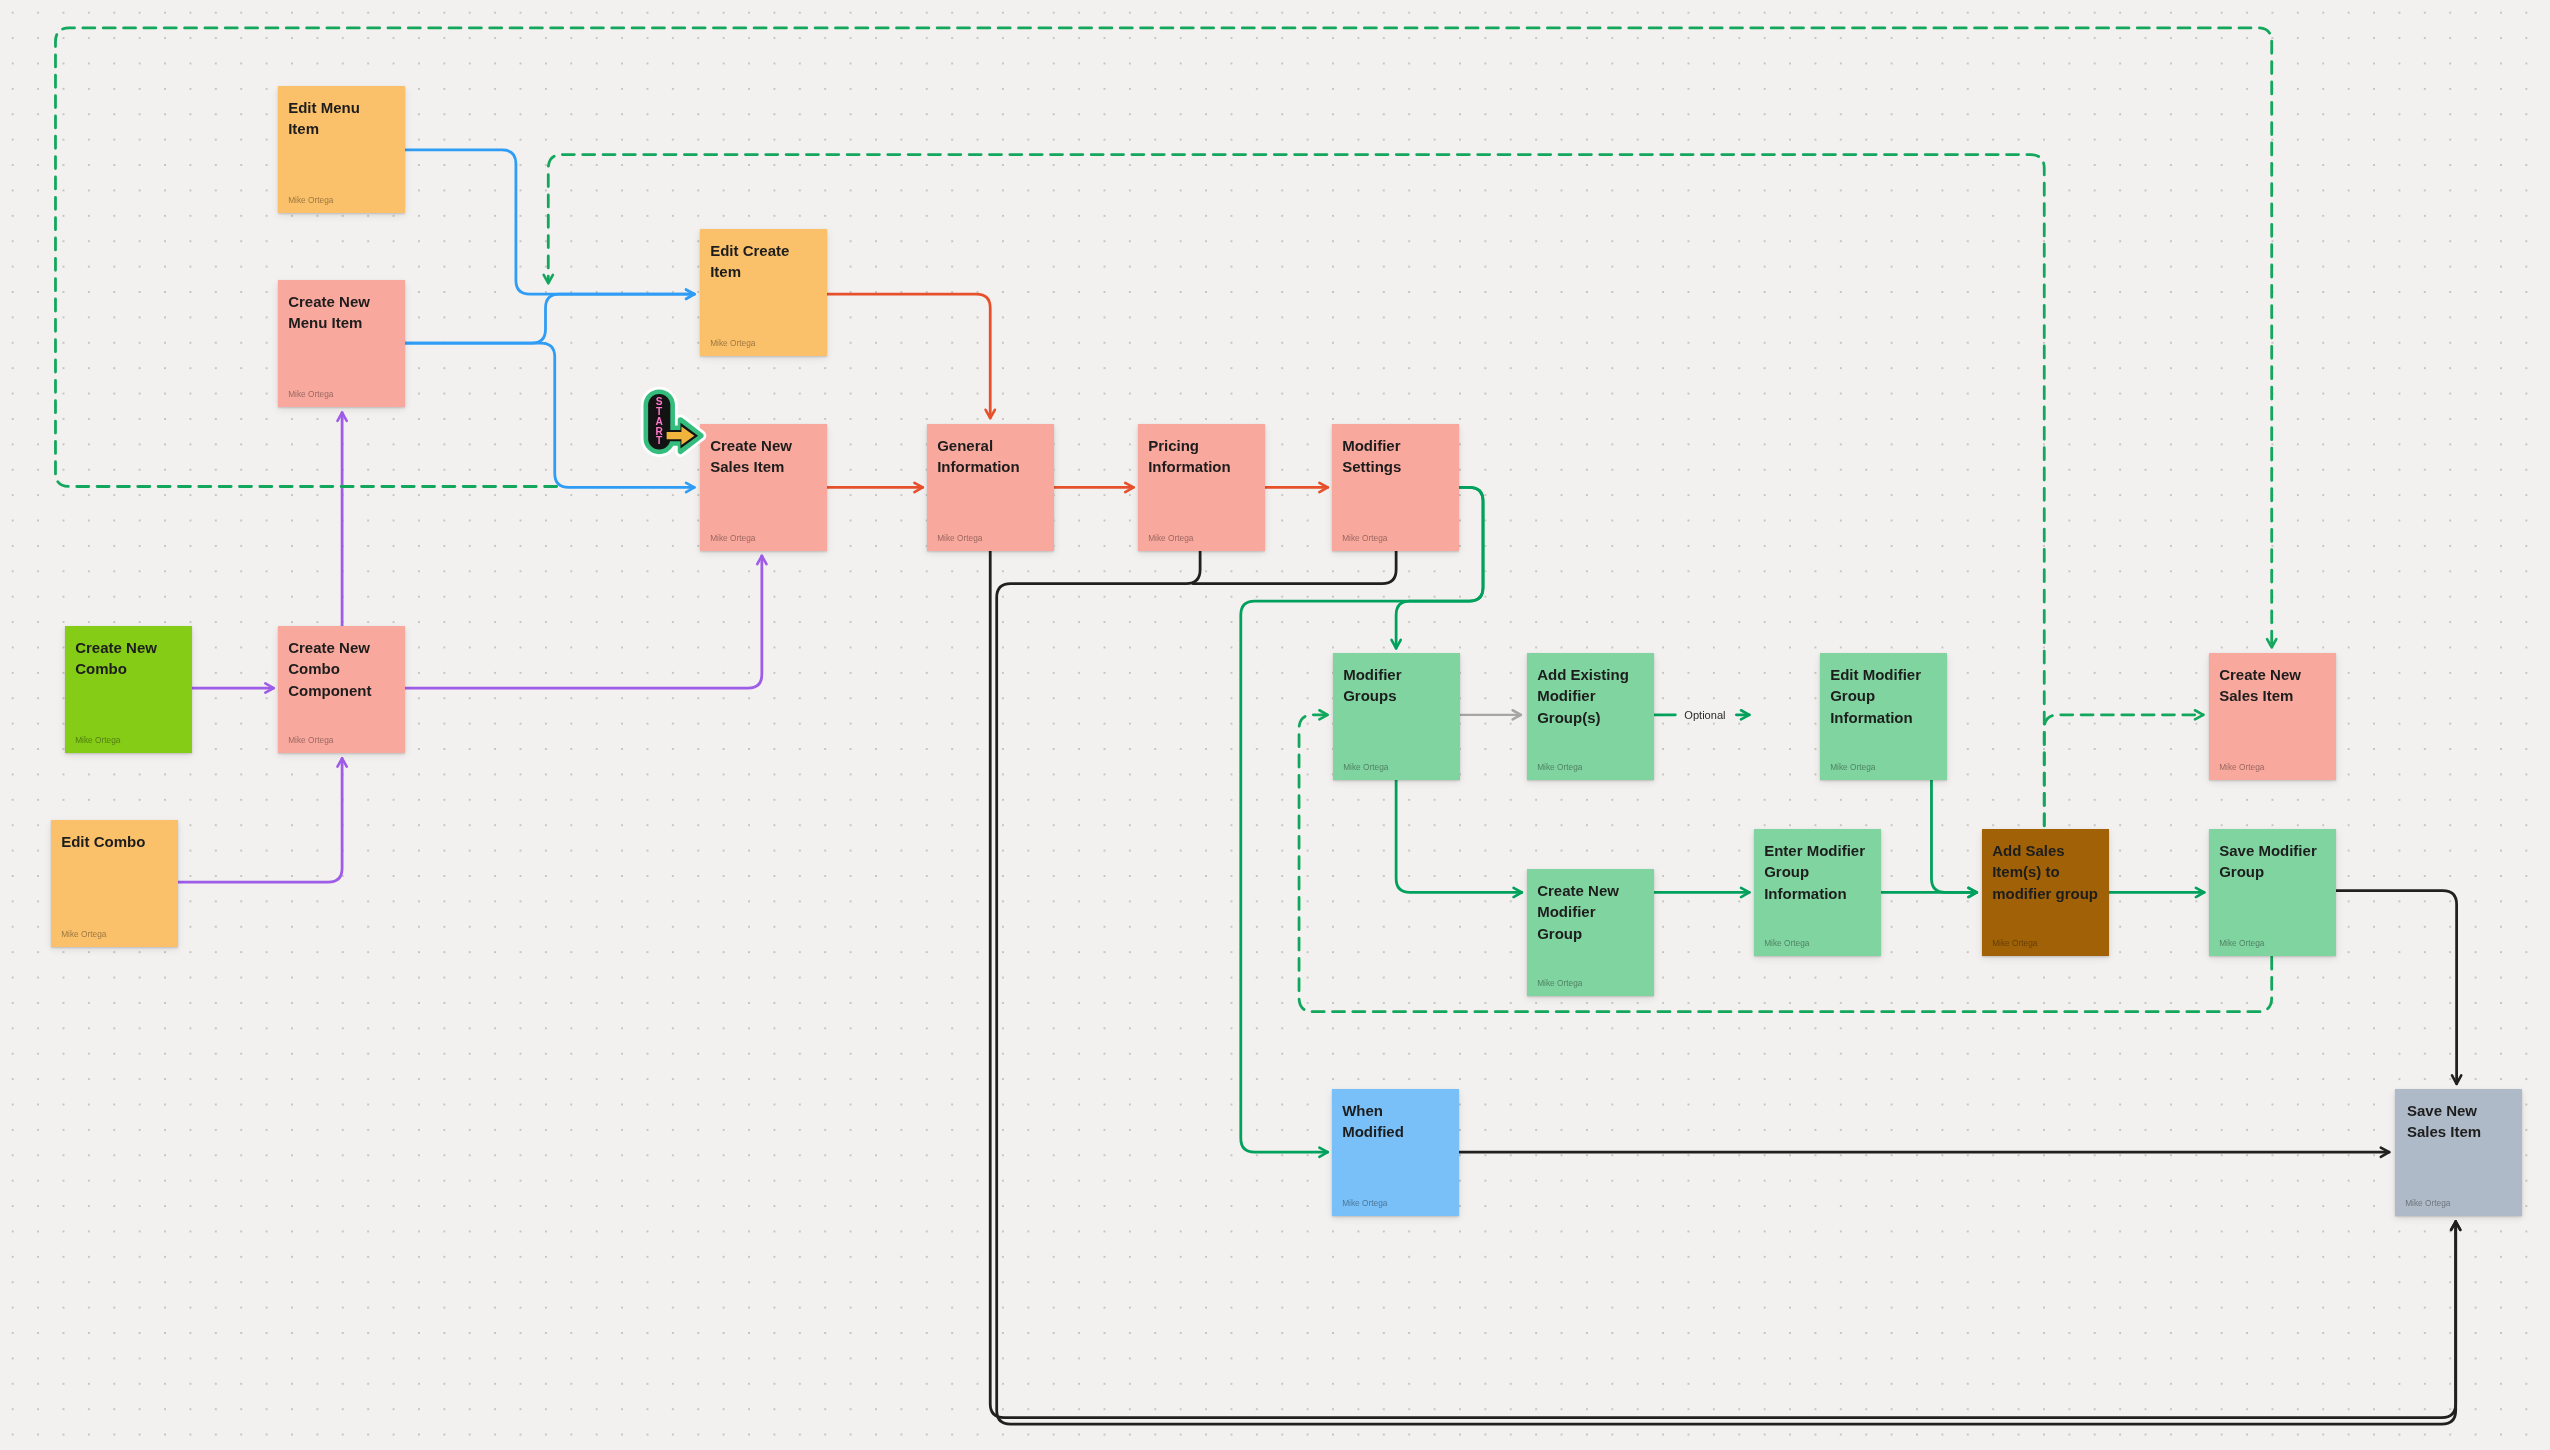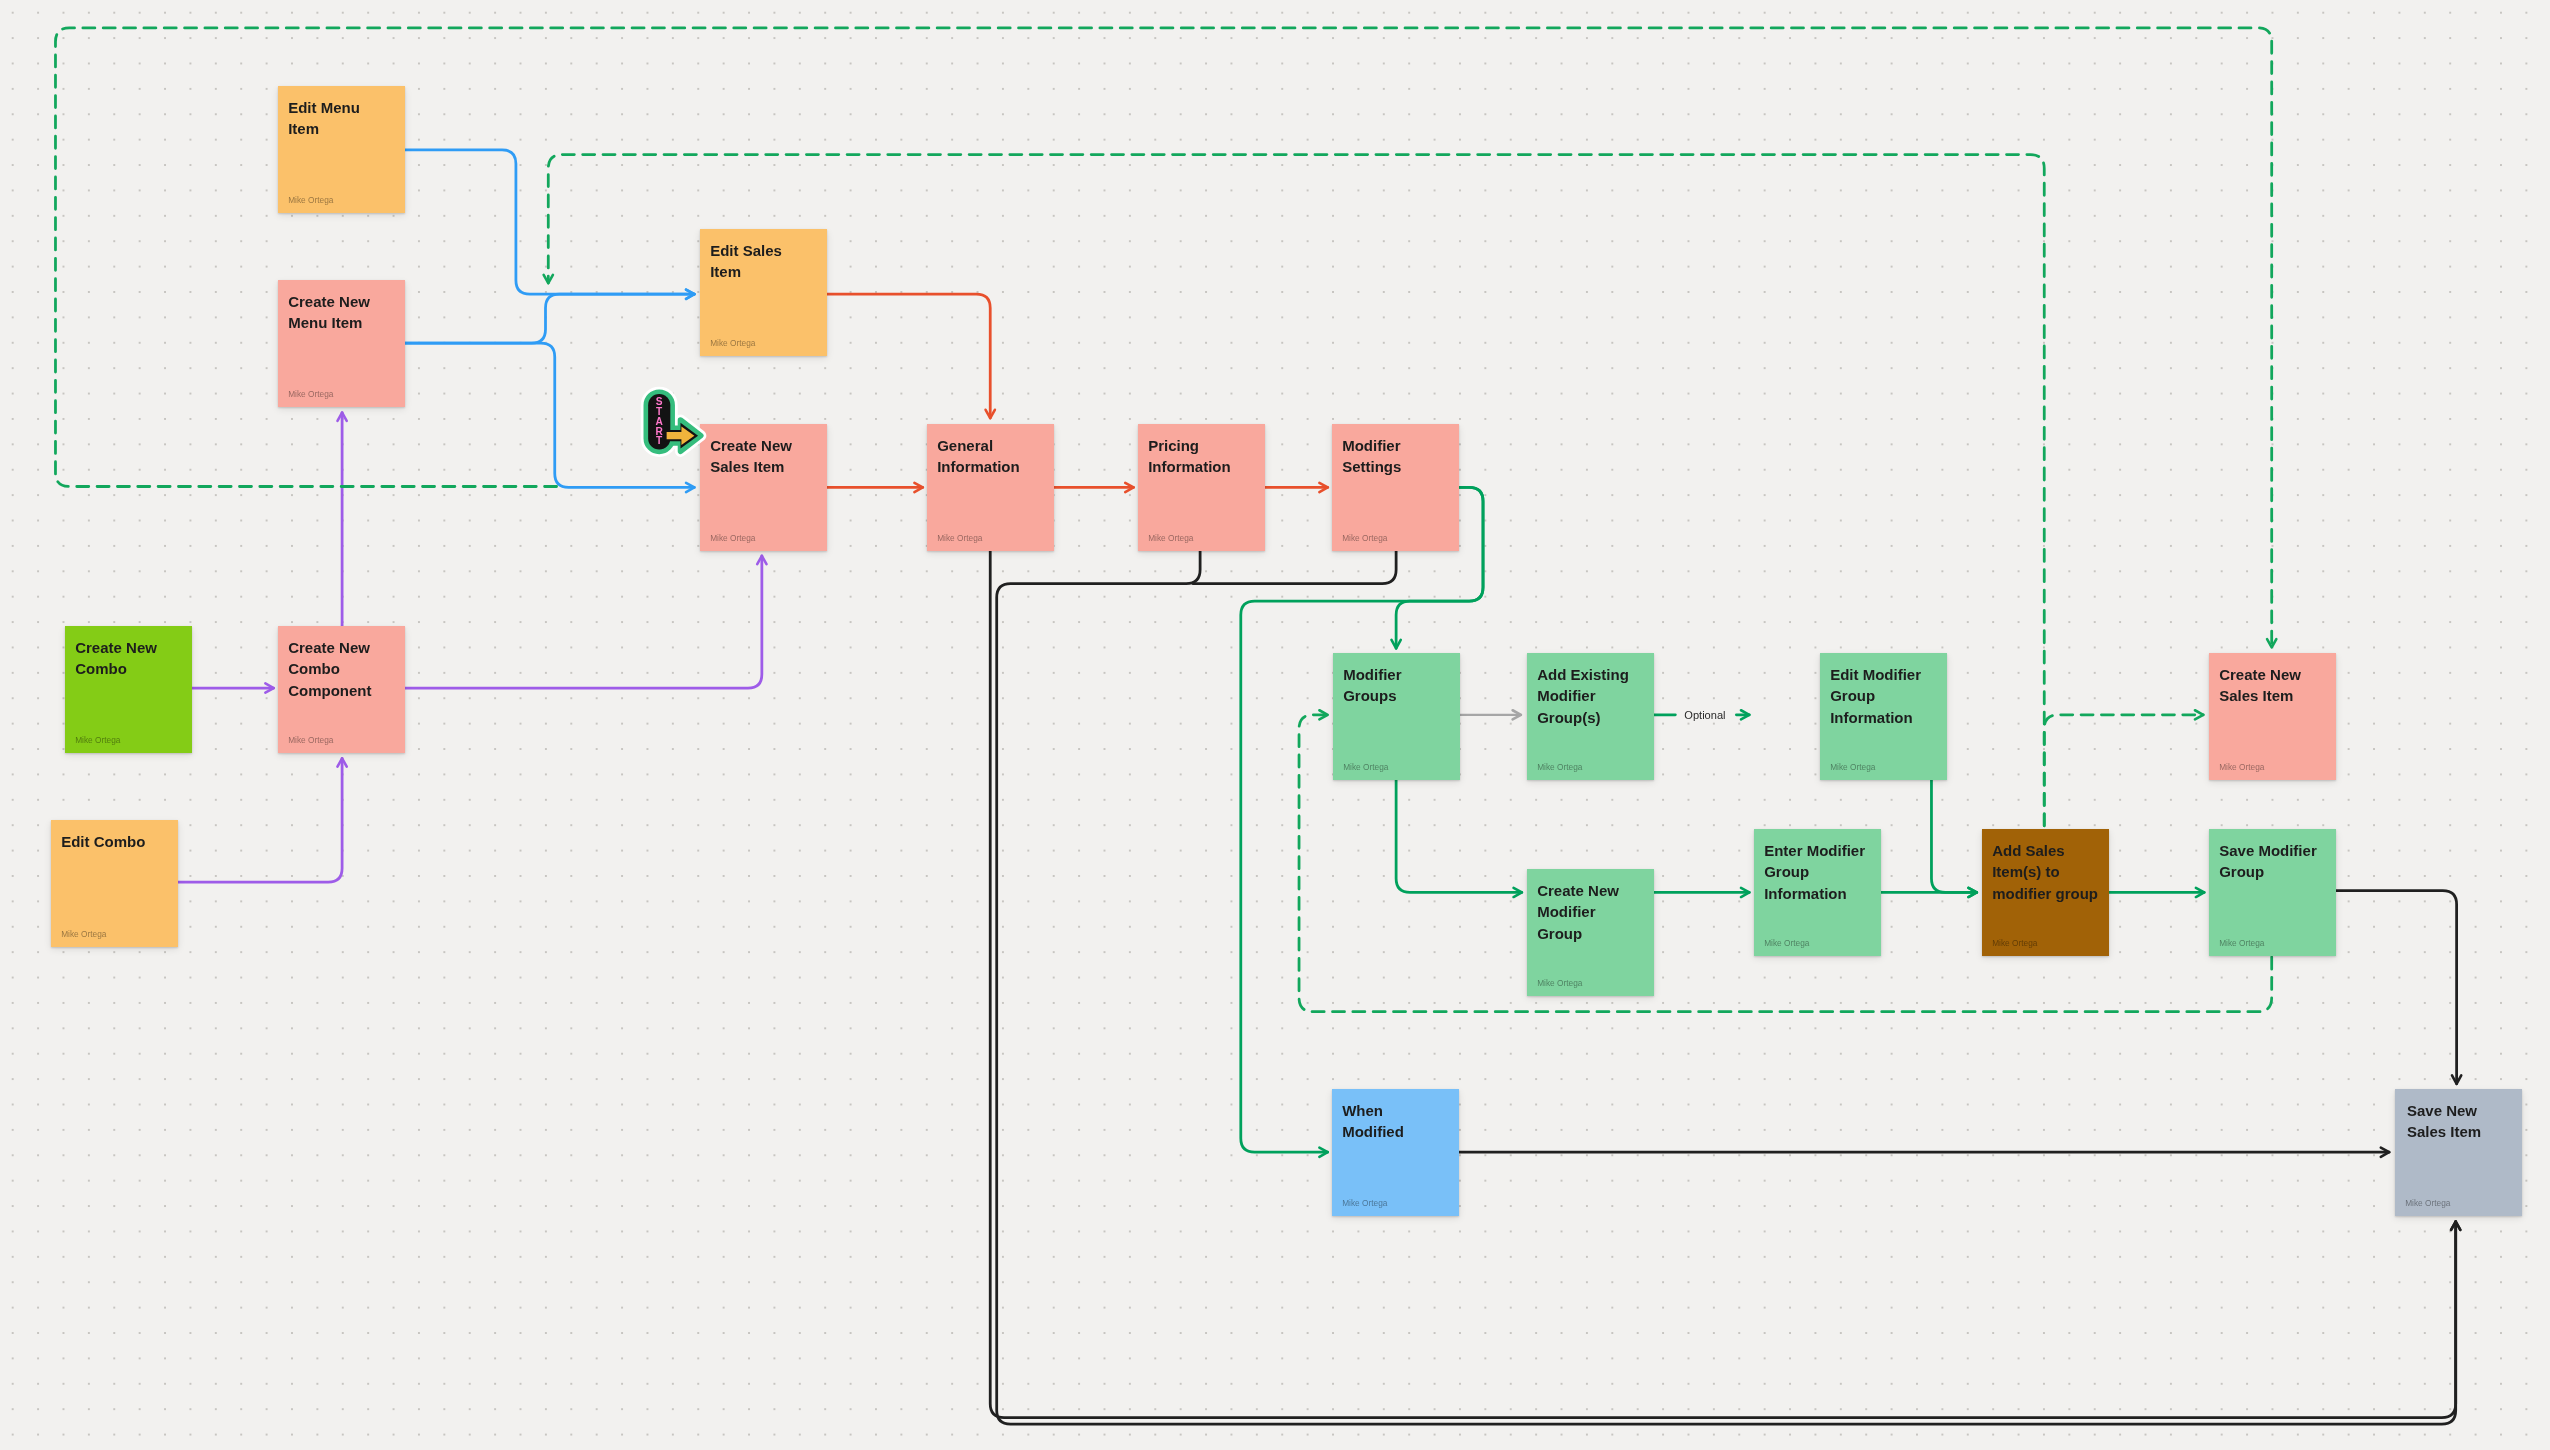--- a/index.html
+++ b/index.html
@@ -96,21 +96,21 @@
   <div>
       <div class="note" style="left: 278px; top: 86px; background: rgb(251, 193, 106);">
     <div class="label">Edit Menu Item</div>
     <div class="author">Mike Ortega</div>
   </div>
       <div class="note" style="left: 278px; top: 280px; background: rgb(249, 168, 157);">
     <div class="label">Create New Menu Item</div>
     <div class="author">Mike Ortega</div>
   </div>
       <div class="note" style="left: 700px; top: 229px; background: rgb(251, 193, 106);">
-    <div class="label">Edit Sales Item</div>
+    <div class="label">Edit Create Item</div>
     <div class="author">Mike Ortega</div>
   </div>
       <div class="note" style="left: 700px; top: 424px; background: rgb(249, 168, 157);">
     <div class="label">Create New Sales Item</div>
     <div class="author">Mike Ortega</div>
   </div>
       <div class="note" style="left: 927px; top: 424px; background: rgb(249, 168, 157);">
     <div class="label">General Information</div>
     <div class="author">Mike Ortega</div>
   </div>

